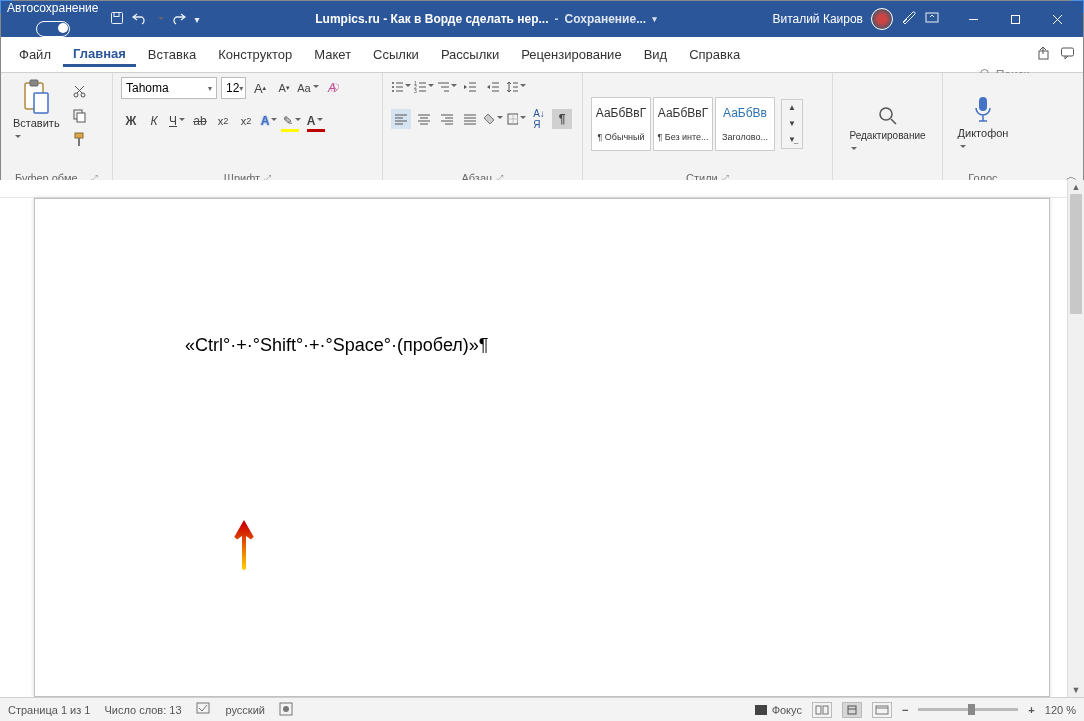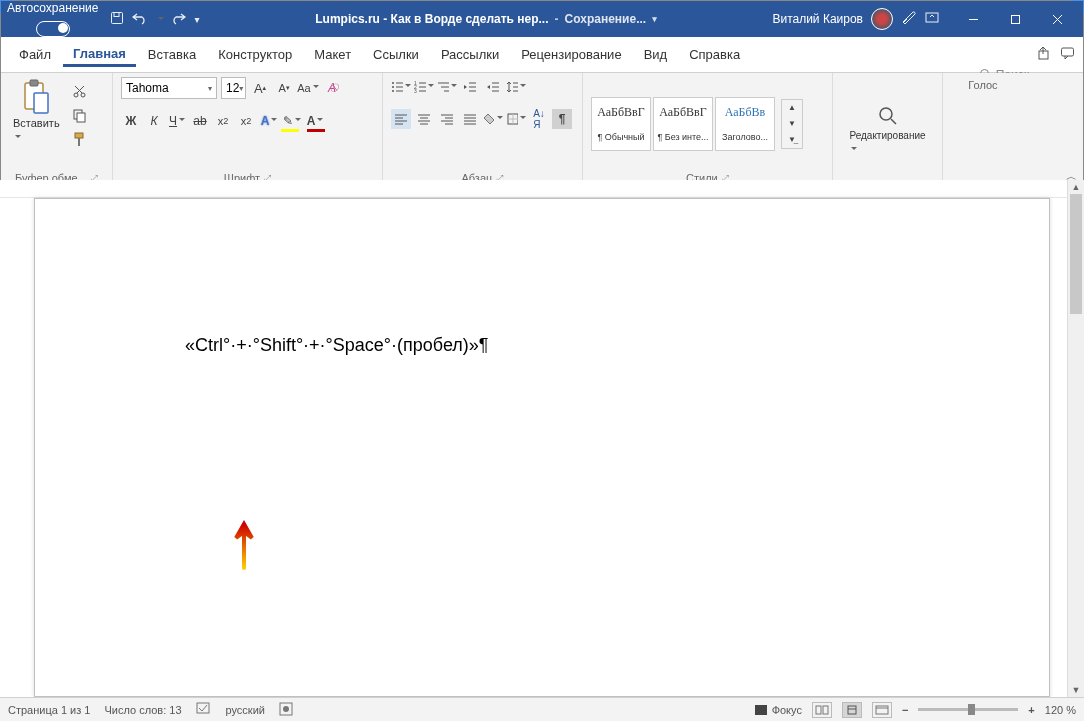--- a/index.html
+++ b/index.html
@@ -28,21 +28,21 @@
 .bigbtn { display:flex; flex-direction:column; align-items:center; gap:2px; font-size:11px; color:#333; padding:2px 4px; }
 .smallcol { display:flex; flex-direction:column; gap:4px; }
 .font-row { display:flex; gap:4px; align-items:center; margin-bottom:6px; }
 .font-sel { border:1px solid #bbb; background:#fff; height:22px; font-size:12px; padding:0 4px; display:flex; align-items:center; justify-content:space-between; }
 .btnrow { display:flex; gap:3px; align-items:center; }
 .rb { width:20px; height:20px; display:flex; align-items:center; justify-content:center; font-size:12px; color:#444; }
 .rb svg { display:block; }
 .colorbar { width:18px; height:3px; }
 .styles { display:flex; gap:2px; }
 .style-box { width:60px; height:54px; border:1px solid #ccc; background:#fff; display:flex; flex-direction:column; align-items:center; justify-content:center; font-size:10px; color:#333; }
-.style-box .prev { font-size:12px; margin-bottom:12px;font-family:Liberation Serif, serif; }
+.style-box .prev { font-size:12px; margin-bottom:12px; }
 .style-box.blue .prev { color:#2e74b5; }
 .collapse { position:absolute; right:6px; bottom:4px; font-size:11px; color:#555; }
 .doc-area { position:absolute; top:180px; left:0; right:0; bottom:24px; background:#fff; overflow:hidden; }
 .ruler { height:18px; background:#fff; border-bottom:1px solid #e6e6e6; }
 .scrollv { position:absolute; right:0; top:0; bottom:0; width:17px; background:#f0f0f0; border-left:1px solid #ddd; }
 .scrollv .thumb { position:absolute; top:14px; left:2px; right:2px; height:120px; background:#c8c8c8; }
 .scrollv .arr { position:absolute; left:0; right:0; height:14px; display:flex; align-items:center; justify-content:center; color:#666; font-size:9px; }
 .page { position:absolute; left:34px; right:34px; top:18px; bottom:0; background:#fff; border:1px solid #c0c0c0; box-shadow:0 0 4px rgba(0,0,0,.15); padding:105px 150px 0 150px; font-family:Tahoma; font-size:18px; color:#000; line-height:1.55; }
 .arrow-annot { position:absolute; left:232px; top:340px; }
 .statusbar { position:absolute; bottom:0; left:0; right:0; height:24px; background:#f3f3f3; border-top:1px solid #d0d0d0; display:flex; align-items:center; font-size:11px; color:#555; padding:0 8px; gap:14px; }
@@ -379,20 +379,30 @@
             <line x1="15" y1="15" x2="20" y2="20" stroke="#555" stroke-width="1.5"></line>
           </svg>
         <span style="font-size:10px">Редактирование</span>
         <span class="drop" style="width:100%"></span>
       </div>
     </div>
     <div class="group-label"></div>
   </div>
 
   <div class="group" style="width:80px;border-right:none">
+    <div class="group-body" style="align-items:center;justify-content:center">
+      <div class="bigbtn">
+        <svg width="24" height="30" viewBox="0 0 24 30">
+            <rect x="8" y="2" width="8" height="14" rx="4" fill="#4472c4"></rect>
+            <path d="M5 13 A7 7 0 0 0 19 13 M12 20 L12 26 M8 26 L16 26" fill="none" stroke="#4472c4" stroke-width="1.5"></path>
+          </svg>
+        <span>Диктофон</span>
+        <span class="drop" style="width:100%"></span>
+      </div>
+    </div>
     <div class="group-label">
         <span>Голос</span>
       </div>
   </div>
 
   <span class="collapse">︿</span>
 </div>
 
 <div class="doc-area">
   <div class="ruler"></div>

